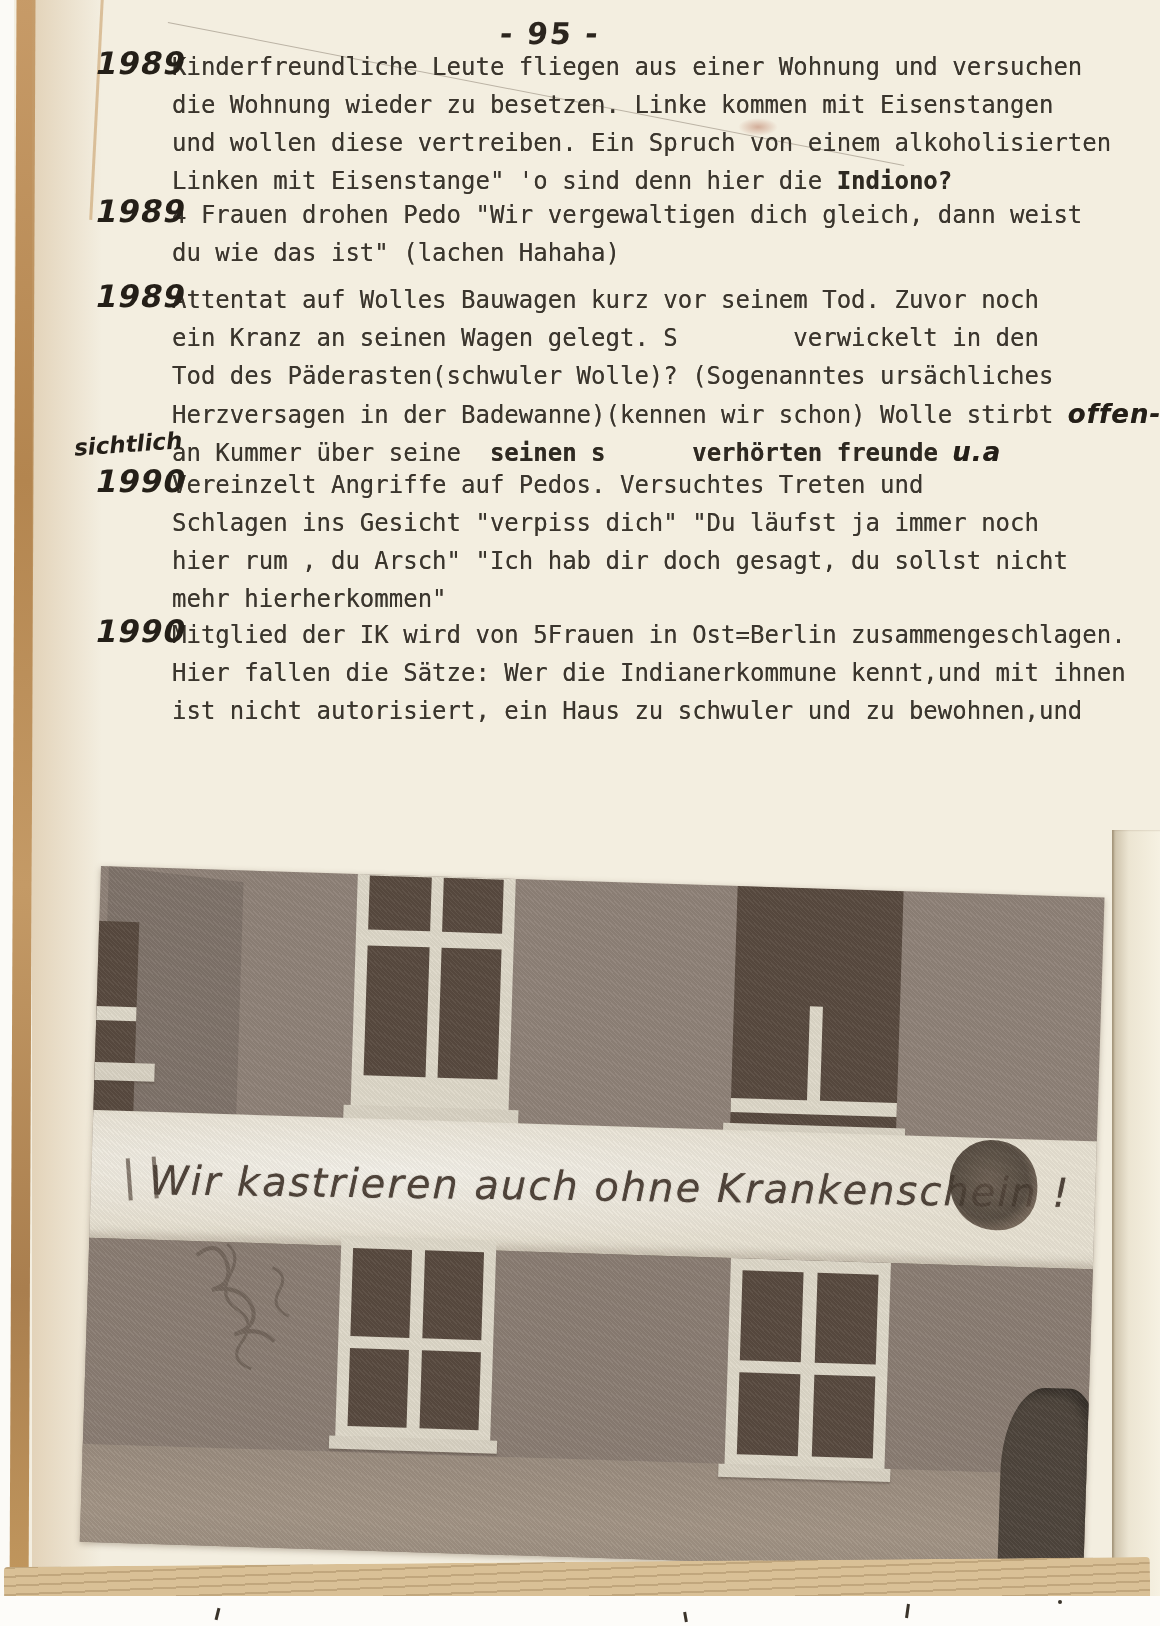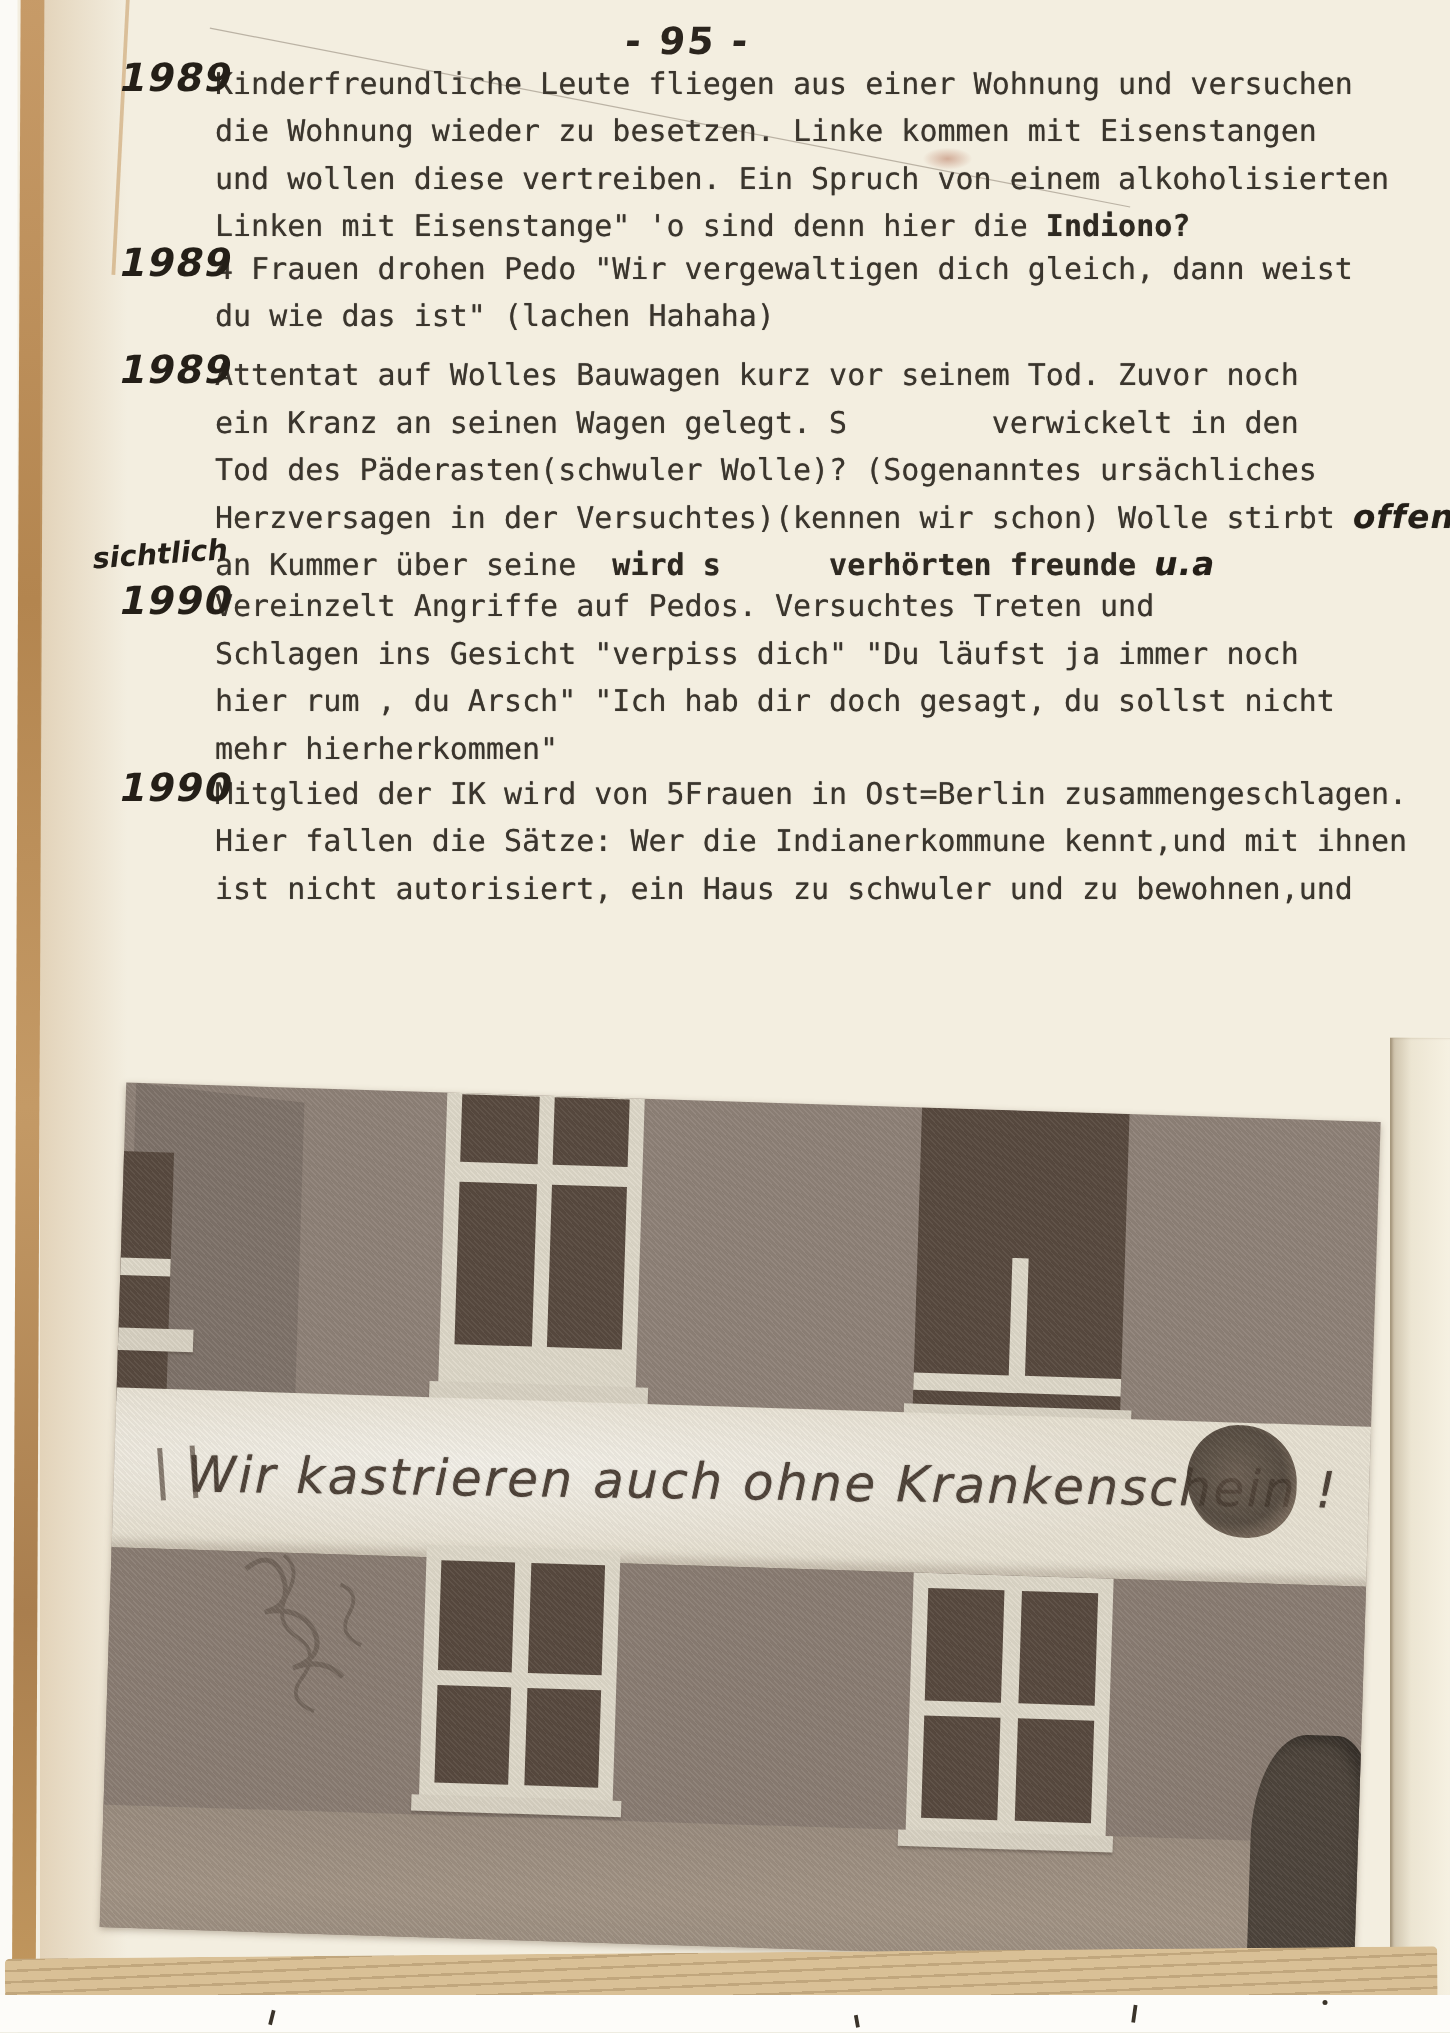--- a/index.html
+++ b/index.html
@@ -98,22 +98,22 @@
     <div class="tline">4 Frauen drohen Pedo "Wir vergewaltigen dich gleich, dann weist</div>
     <div class="tline">du wie das ist" (lachen Hahaha)</div>
   </div>
 
   <div class="entry" style="top:281px">
     <span class="year">1989</span>
     <span class="margin-note">sichtlich</span>
     <div class="tline">Attentat auf Wolles Bauwagen kurz vor seinem Tod. Zuvor noch</div>
     <div class="tline">ein Kranz an seinen Wagen gelegt. S        verwickelt in den</div>
     <div class="tline">Tod des Päderasten(schwuler Wolle)? (Sogenanntes ursächliches</div>
-    <div class="tline"><span>Herzversagen in der Versuchtes)(kennen wir schon) Wolle stirbt </span><span class="hand">offen-</span></div>
-    <div class="tline"><span>an Kummer über seine  </span><span class="b">wird s</span><span>      </span><span class="b">verhörten freunde </span><span class="hand">u.a</span></div>
+    <div class="tline"><span>Herzversagen in der Badewanne)(kennen wir schon) Wolle stirbt </span><span class="hand">offen-</span></div>
+    <div class="tline"><span>an Kummer über seine  </span><span class="b">seinen s</span><span>      </span><span class="b">verhörten freunde </span><span class="hand">u.a</span></div>
   </div>
 
   <div class="entry" style="top:466px">
     <span class="year">1990</span>
     <div class="tline">Vereinzelt Angriffe auf Pedos. Versuchtes Treten und</div>
     <div class="tline">Schlagen ins Gesicht "verpiss dich" "Du läufst ja immer noch</div>
     <div class="tline">hier rum , du Arsch" "Ich hab dir doch gesagt, du sollst nicht</div>
     <div class="tline">mehr hierherkommen"</div>
   </div>
 

